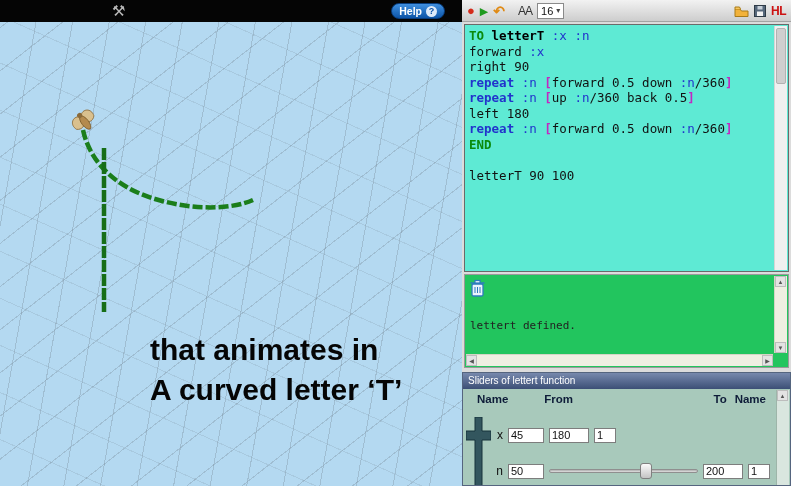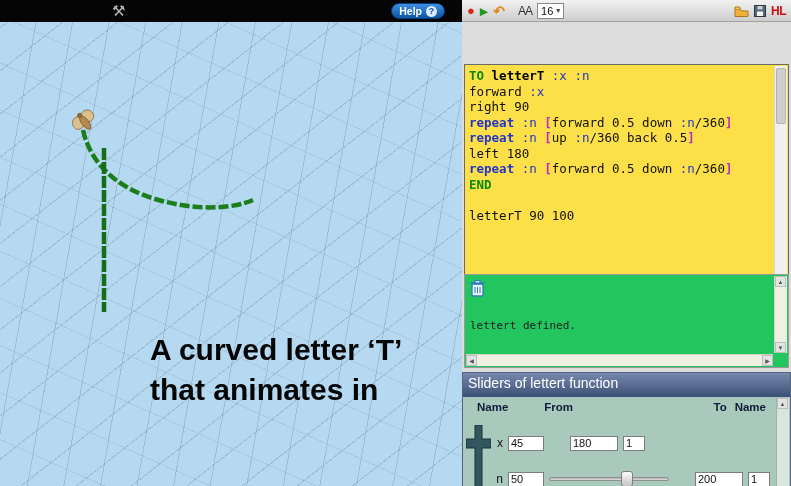--- a/index.html
+++ b/index.html
@@ -36,21 +36,21 @@
   .ic-run  { color:#1f9a1f; font-size:11px; }
   .ic-undo { color:#e08a14; font-size:14px; font-weight:bold; }
   .ic-fonts { color:#333; font-weight:normal; font-size:12px; margin-left:8px; letter-spacing:-1px; }
   .size-box { display:flex; align-items:center; gap:3px; background:#fff; border:1px solid #8a8a8a;
               height:16px; padding:0 3px; font-size:11px; color:#111; cursor:pointer; }
   .size-box .arrow { font-size:8px; color:#444; }
   .tb-spacer { flex:1; }
   .ic-hl { color:#cc1111; font-weight:bold; font-size:12px; letter-spacing:-0.5px; cursor:pointer;text-align:right; }
 
   
-  .code-box { position:absolute; left:2px; top:24px; width:325px; height:248px; background:#fde047; border:1px solid #6a6a6a;margin-top:40px; }
+  .code-box { position:absolute; left:2px; top:24px; width:325px; height:248px; background:#5eead4; border:1px solid #6a6a6a; }
   .code-area { position:absolute; left:4px; top:3px; right:16px; bottom:3px; overflow:hidden;
                font-family:"DejaVu Sans Mono", monospace; font-size:12.5px; line-height:15.5px; white-space:pre; cursor:text; }
   .tok-kw  { color:#0a8a0a; font-weight:bold; }
   .tok-fn  { color:#000;    font-weight:bold; }
   .tok-var { color:#2233cc; }
   .tok-rep { color:#2233cc; font-weight:bold; }
   .tok-br  { color:#c228c2; font-weight:bold; }
   .tok-pl  { color:#111; }
 
   
@@ -61,33 +61,33 @@
 
   
   .console-box { position:absolute; left:2px; top:274px; width:325px; height:94px; background:#22c55e; border:1px solid #9a9a9a; }
   .trash-btn { position:absolute; left:4px; top:4px; width:20px; height:20px; cursor:pointer; }
   .console-msg { position:absolute; left:5px; top:44px; font-family:"DejaVu Sans Mono", monospace; font-size:11px; color:#222; }
   .console-vscroll { position:absolute; right:1px; top:1px; bottom:14px; width:13px; background:#efefe2; border-left:1px solid #d5d5c5; }
   .console-hscroll { position:absolute; left:1px; right:15px; bottom:1px; height:12px; background:#efefe2; border-top:1px solid #d5d5c5; }
 
   
   .sliders-panel { position:absolute; left:0; top:372px; width:329px; height:114px; border:1px solid #55657f; }
-  .sliders-title { height:24px; background:linear-gradient(#7789ad,#3c4f76); color:#fff; font-size:14px;
+  .sliders-title { height:16px; background:linear-gradient(#7789ad,#3c4f76); color:#fff; font-size:10px;
                    padding:2px 5px; font-weight:normal; }
   .sliders-body { position:relative; height:96px; background:#a8c9bb; overflow:hidden; }
   .col-head { position:absolute; top:4px; font-size:11.5px; font-weight:bold; color:#0e1c38; display:flex; gap:8px; }
   .col-head.left-cols { left:14px;gap:36px; }
   .col-head.right-cols { right:24px; }
   .fn-glyph { position:absolute; left:3px; top:28px; }
   .slider-row { position:absolute; left:30px; right:20px; height:20px; display:flex; align-items:center; gap:5px; }
   .row-x { top:36px; } .row-n { top:72px; }
   .var-name { width:10px; text-align:right; font-size:12px; color:#101010; }
   .num-input { height:15px; font-size:11px; border:1px solid #7d7d7d; background:#fff; padding:2px 2px;
                font-family:"Liberation Sans", sans-serif; color:#111; }
-  .in-from { width:36px; } .in-to { width:48px;margin-left:21px; } .in-step { width:22px; }
+  .in-from { width:36px; } .in-to { width:40px; } .in-step { width:22px; }
   .slider { position:relative; flex:1; height:20px; }
   .slider-track { position:absolute; left:0; right:0; top:8px; height:4px; background:#e6e6e6;
                   border:1px solid #8f8f8f; border-radius:2px; box-shadow:inset 0 1px 2px rgba(0,0,0,0.25); cursor:pointer; }
   .slider-handle { position:absolute; top:2px; width:12px; height:16px; transform:translateX(-50%);
                    background:linear-gradient(#fbfbfb,#c4c4c4); border:1px solid #7f7f7f; border-radius:3px; cursor:grab; }
   .slider-current { position:absolute; top:17px; transform:translateX(-50%); font-size:10px; color:#1a1a1a; }
   .sliders-vscroll { position:absolute; right:1px; top:1px; bottom:0; width:13px; background:#d9e6df; border-left:1px solid #9db5a9; }
 </style>
 </head>
 <body>
@@ -112,22 +112,22 @@
       <path d="M 104 126 L 104 290" fill="none" stroke="#176e17" stroke-width="4.5" stroke-dasharray="12 2"></path>
 
       <g transform="translate(84,99) rotate(-38)">
         <path d="M -11 2 C -14 -6 -6 -11 -1 -6 L 1 -6 C 6 -11 14 -6 11 2 C 7 6 2 4 0 1 C -2 4 -7 6 -11 2 Z" fill="#d9c08e" stroke="#8a6a3a" stroke-width="0.8"></path>
         <ellipse cx="0" cy="2" rx="3.5" ry="8" fill="#b48a4e" stroke="#7a5a28" stroke-width="0.8"></ellipse>
         <circle cx="0" cy="-7" r="2.6" fill="#8a6a3a"></circle>
       </g>
     </svg>
 
     <div class="caption">
+      <div>that animates in</div>
       <div>A curved letter ‘T’</div>
-      <div>that animates in</div>
     </div>
   </div>
 
   <div class="right-panel">
 
     <div class="editor-toolbar">
       <span class="tb-icon ic-stop">●</span>
       <span class="tb-icon ic-run">▶</span>
       <span class="tb-icon ic-undo">↶</span>
       <span class="ic-fonts">AA</span>

